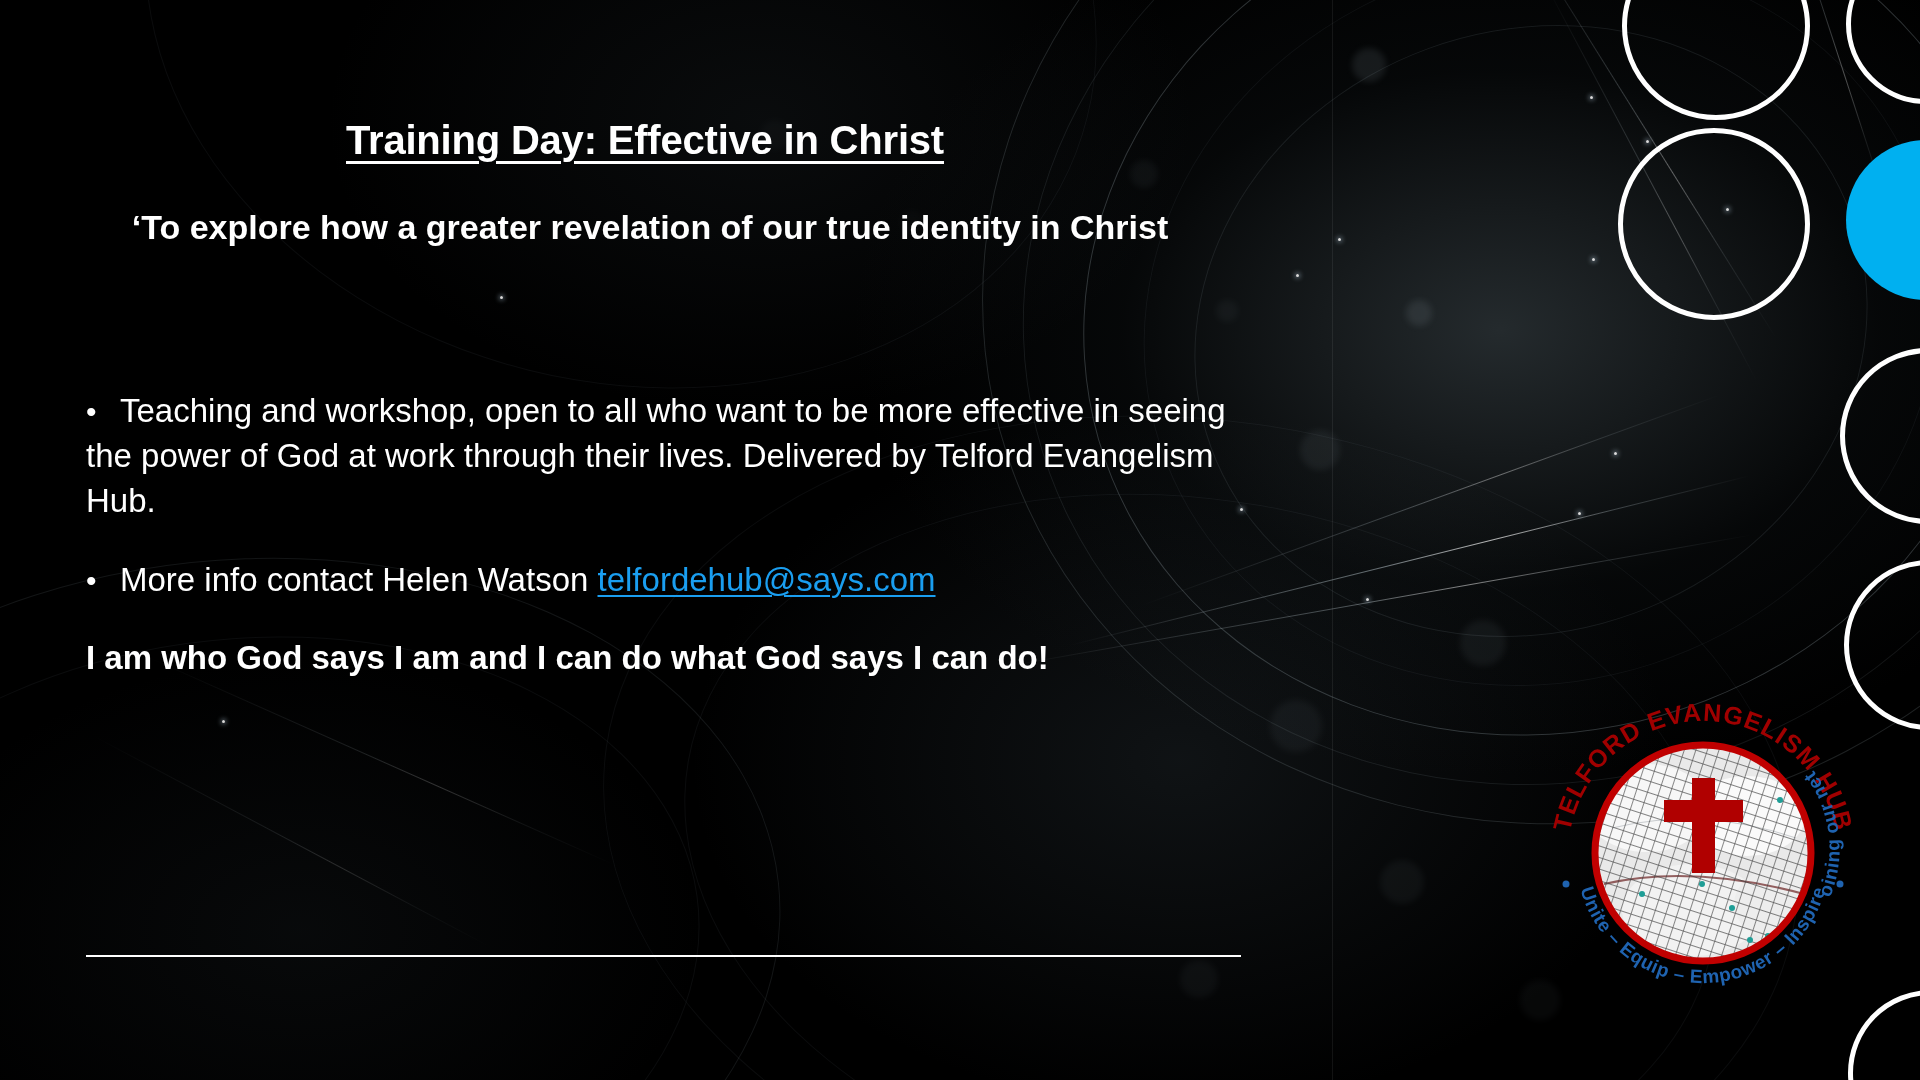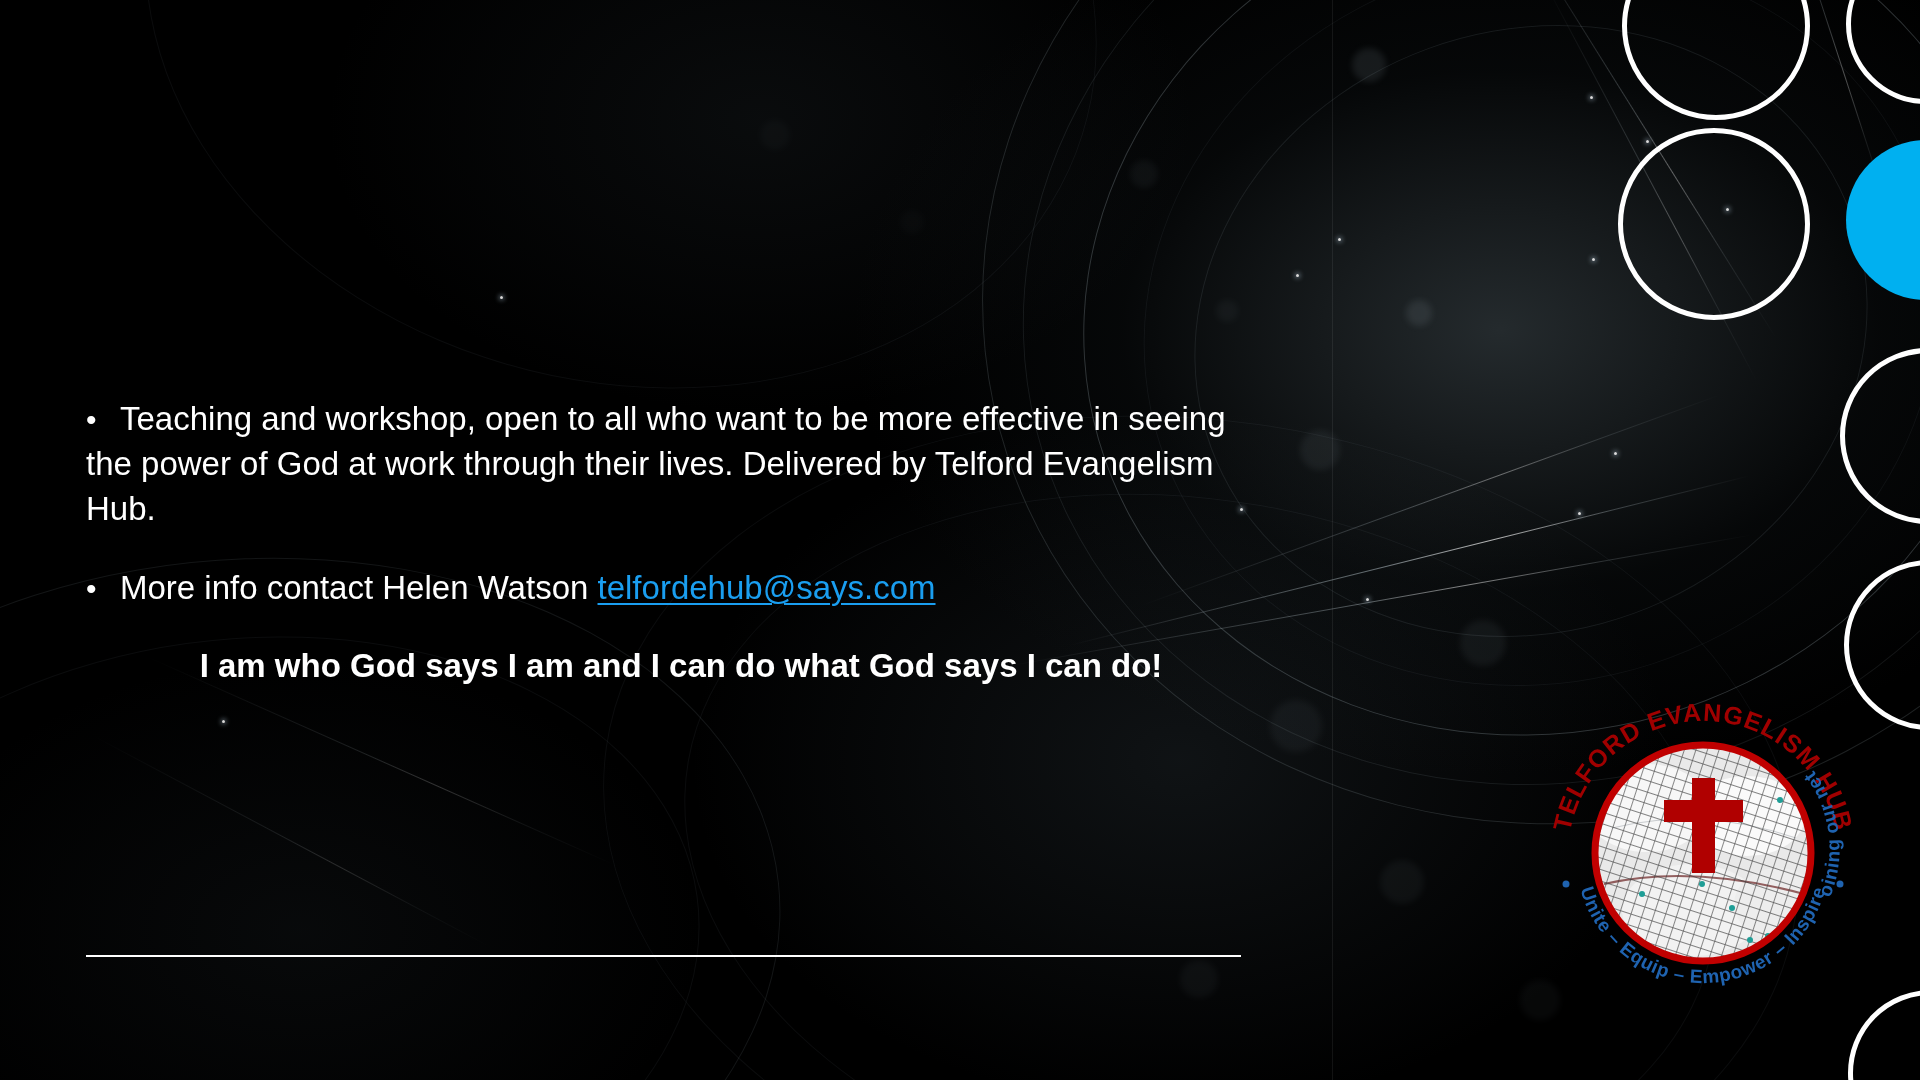--- a/index.html
+++ b/index.html
@@ -128,42 +128,41 @@
     left: 86px;
     top: 385px;
     width: 1190px;
     color: #ffffff;
   }
   .para {
     font-size: 33px;
     font-weight: normal;
     font-stretch: condensed;
     line-height: 1.36;
-    margin: 12px 0 34px 0;
+    margin: 4px 0 34px 0;
     color: #ffffff;
   }
   .para .bullet {
     display: inline-block;
     width: 34px;
     font-size: 30px;
   }
   .mail-link {
     color: #1A9EF0;
     text-decoration: underline;
     text-underline-offset: 4px;
     text-decoration-thickness: 2px;
   }
   .tagline {
     font-size: 33px;
     font-weight: bold;
     font-stretch: condensed;
     line-height: 1.3;
     margin: 6px 0 0 0;
     color: #ffffff;
-    text-align: center;
   }
 
   .hrule {
     position: absolute;
     left: 86px;
     top: 955px;
     width: 1155px;
     height: 2px;
     background: #ffffff;
   }
@@ -246,22 +245,26 @@
     <div class="deco-ring" style="left:1846px; top:-56px;  width:150px; height:150px;"></div>
     <div class="deco-ring" style="left:1618px; top:128px;  width:182px; height:182px;"></div>
     <div class="deco-dot" style="left:1846px; top:140px; width:160px; height:160px;"></div>
     <div class="deco-ring" style="left:1840px; top:348px;  width:166px; height:166px;"></div>
     <div class="deco-ring" style="left:1844px; top:560px;  width:160px; height:160px;"></div>
     <div class="deco-ring" style="left:1848px; top:990px;  width:156px; height:156px;"></div>
   </div>
 
   <div class="content">
 
+    <div class="title">
+      <span class="u">Training Day: Effective in Christ</span>
+    </div>
 
     <div class="subtitle">
+      <div>‘To explore how a greater revelation of our true identity in Christ</div>
     </div>
 
     <div class="body-block">
 
       <p class="para">
         <span class="bullet">•</span><span>Teaching and workshop, open to all who want to be more effective in seeing the power of God at work through their lives. Delivered by Telford Evangelism Hub.</span>
       </p>
 
 
       <p class="para">

